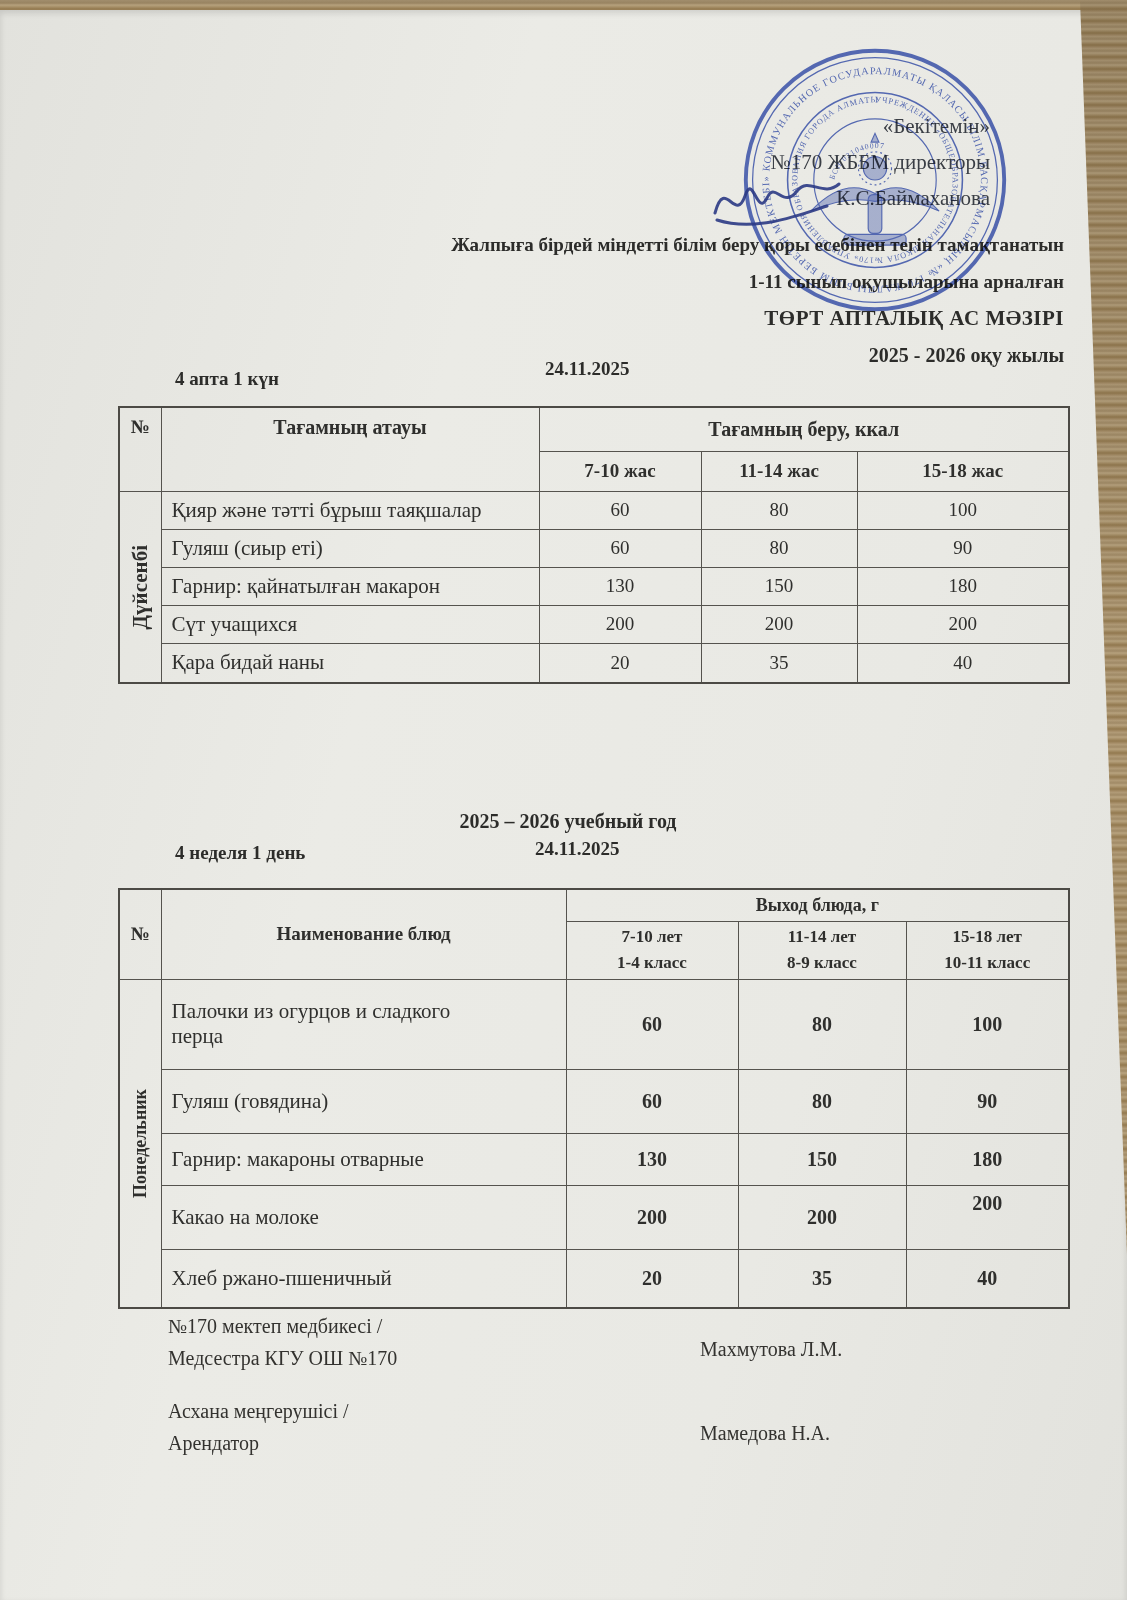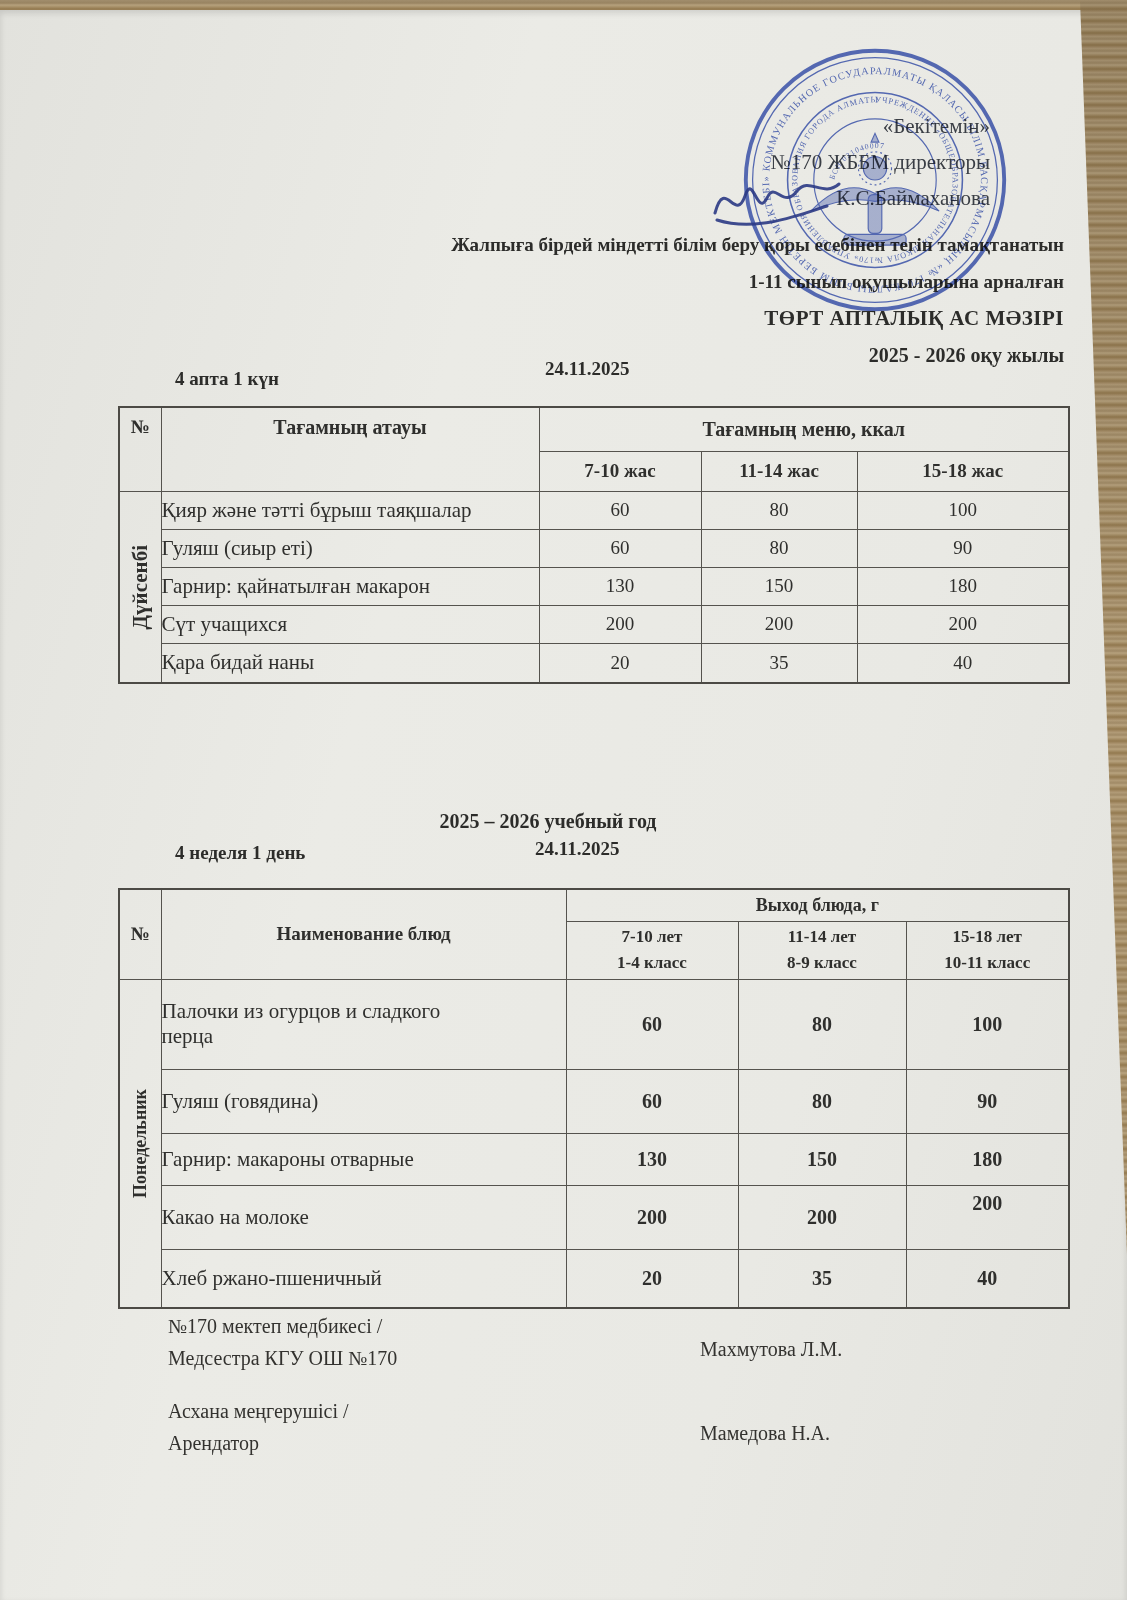--- a/index.html
+++ b/index.html
@@ -31,32 +31,32 @@
   .kk-t2{font-size:19px;line-height:37px;}
   .kk-t3{font-size:21px;line-height:37px;letter-spacing:.5px;}
   .kk-t4{font-size:20px;line-height:37px;}
   .meta-line{font-size:19px;color:#2c2c2a;}
 
   
   table{border-collapse:collapse;table-layout:fixed;color:#2f2f2d;}
   td,th{border:1.6px solid #55534e;padding:0;overflow:hidden;}
   .t-outer{border:2.4px solid #4c4a45;}
   th{font-weight:bold;}
-  .name-cell{text-align:left;font-size:21px;}
+  .name-cell{text-align:left;padding-left:10px;font-size:21px;}
   .num-cell{text-align:center;font-size:19px;}
   .num-cell-b{text-align:center;font-size:20px;font-weight:bold;}
   .vday{writing-mode:vertical-rl;transform:rotate(180deg);text-align:center;
         font-weight:bold;margin:0 auto;}
   .hdr-c{text-align:center;vertical-align:middle;}
   .hdr-top{text-align:center;vertical-align:top;padding-top:8px;}
 
   
   .ru-title{left:104px;top:700px;width:920px;text-align:center;font-weight:bold;
             font-size:19px;line-height:33px;color:#2c2c2a;}
-  .ru-year{left:88px;top:800px;width:920px;text-align:center;font-weight:bold;
+  .ru-year{left:108px;top:800px;width:920px;text-align:center;font-weight:bold;
             font-size:20px;color:#2c2c2a;}
 
   .footer-role{font-size:20px;line-height:32px;color:#33322f;}
   .footer-name{font-size:20px;color:#33322f;}
 </style>
 </head>
 <body>
 
 <div class="scene">
   <div class="paper">
@@ -120,21 +120,21 @@
           <col style="width:42px">
           <col style="width:378px">
           <col style="width:162px">
           <col style="width:156px">
           <col style="width:212px">
         </colgroup>
       <tbody>
           <tr style="height:44px">
         <th rowspan="2" class="hdr-top" style="font-size:19px">№</th>
         <th rowspan="2" class="hdr-top" style="font-size:20px">Тағамның атауы</th>
-        <th colspan="3" class="hdr-c" style="font-size:20px">Тағамның меню, ккал</th>
+        <th colspan="3" class="hdr-c" style="font-size:20px">Тағамның беру, ккал</th>
       </tr>
       <tr style="height:40px">
         <th class="hdr-c" style="font-size:19px">7-10 жас</th>
         <th class="hdr-c" style="font-size:19px">11-14 жас</th>
         <th class="hdr-c" style="font-size:19px">15-18 жас</th>
       </tr>
       <tr style="height:38px">
         <td rowspan="5" class="hdr-c">
               <div class="vday" style="font-size:21px">Дүйсенбі</div>
             </td>

